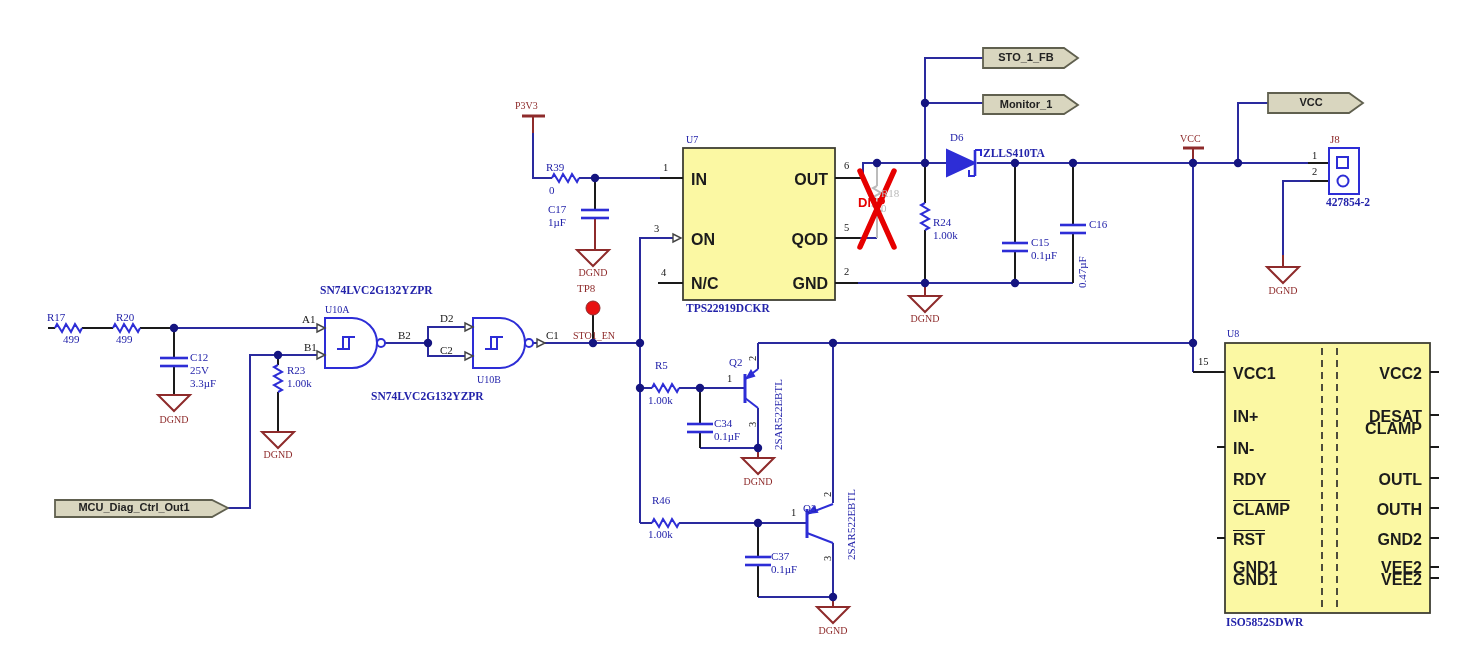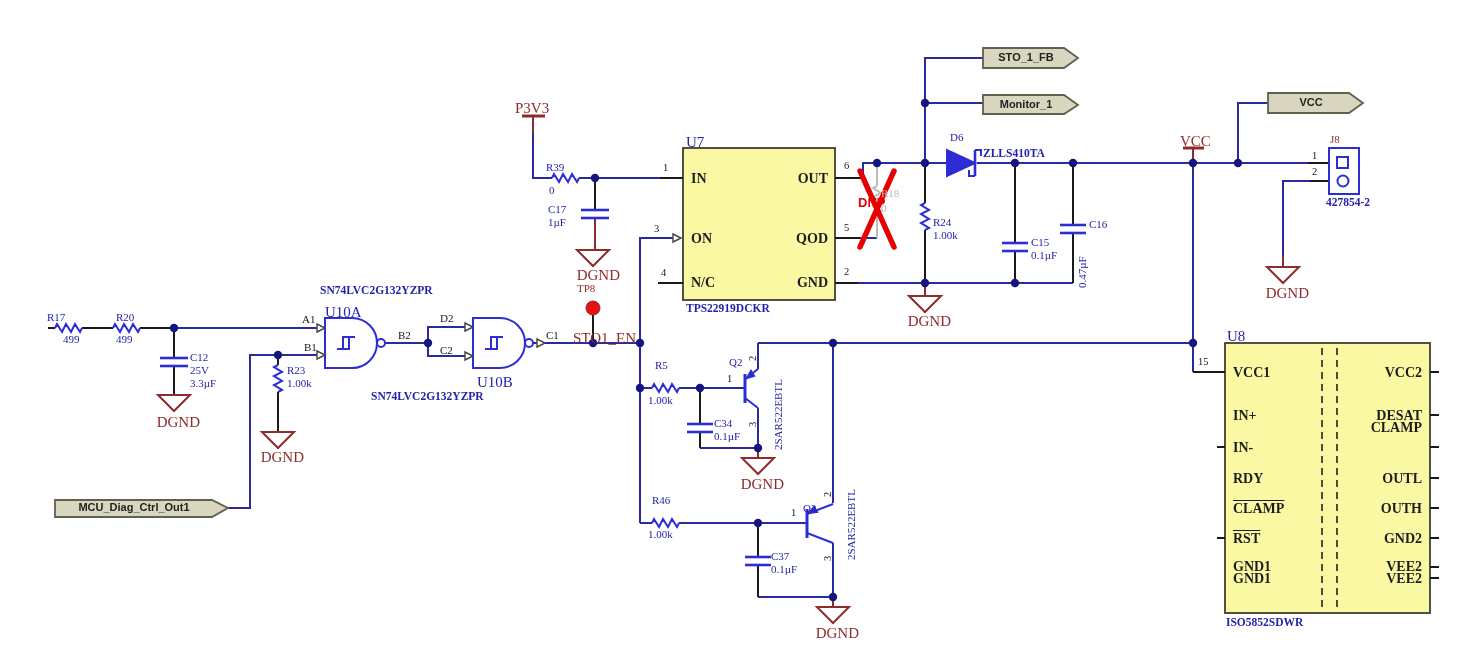--- a/index.html
+++ b/index.html
@@ -4,26 +4,26 @@
 <style>
   html,body{margin:0;padding:0;background:#fff;}
   #canvas{position:relative;width:1467px;height:654px;background:#ffffff;overflow:hidden;
           font-family:"Liberation Serif",serif;}
   #canvas svg{position:absolute;left:0;top:0;}
   .lbl{position:absolute;font:11px "Liberation Serif",serif;color:#2323aa;white-space:nowrap;line-height:1.1;}
   .k{color:#161616;}
   .r{color:#8e2b2b;}
   .g{color:#b9b9b9;}
   .red{color:#e60000;font-weight:bold;font-family:"Liberation Sans",sans-serif;font-size:13px;}
-  .s12{font-size:15px;}
+  .s12{font-size:10px;}
   .s10{font-size:10.5px;}
   .pt{font-weight:600;font-size:11.5px;}
-  .pn{font-family:Liberation Serif, serif;font-weight:bold;font-size:14px;color:#1c1c1c;}
+  .pn{font-family:Liberation Sans, sans-serif;font-weight:bold;font-size:16px;color:#1c1c1c;}
   .cn{font-family:"Liberation Sans",sans-serif;font-weight:bold;font-size:11px;color:#222;text-align:center;}
-  .ctr{text-align:right;}
+  .ctr{text-align:center;}
   .rt{text-align:right;}
   .ol{text-decoration:overline;}
   .vt{transform:rotate(-90deg);transform-origin:0 0;}
 </style>
 </head>
 <body>
 
 <div id="canvas">
 
 <svg width="1467" height="654" viewBox="0 0 1467 654">

